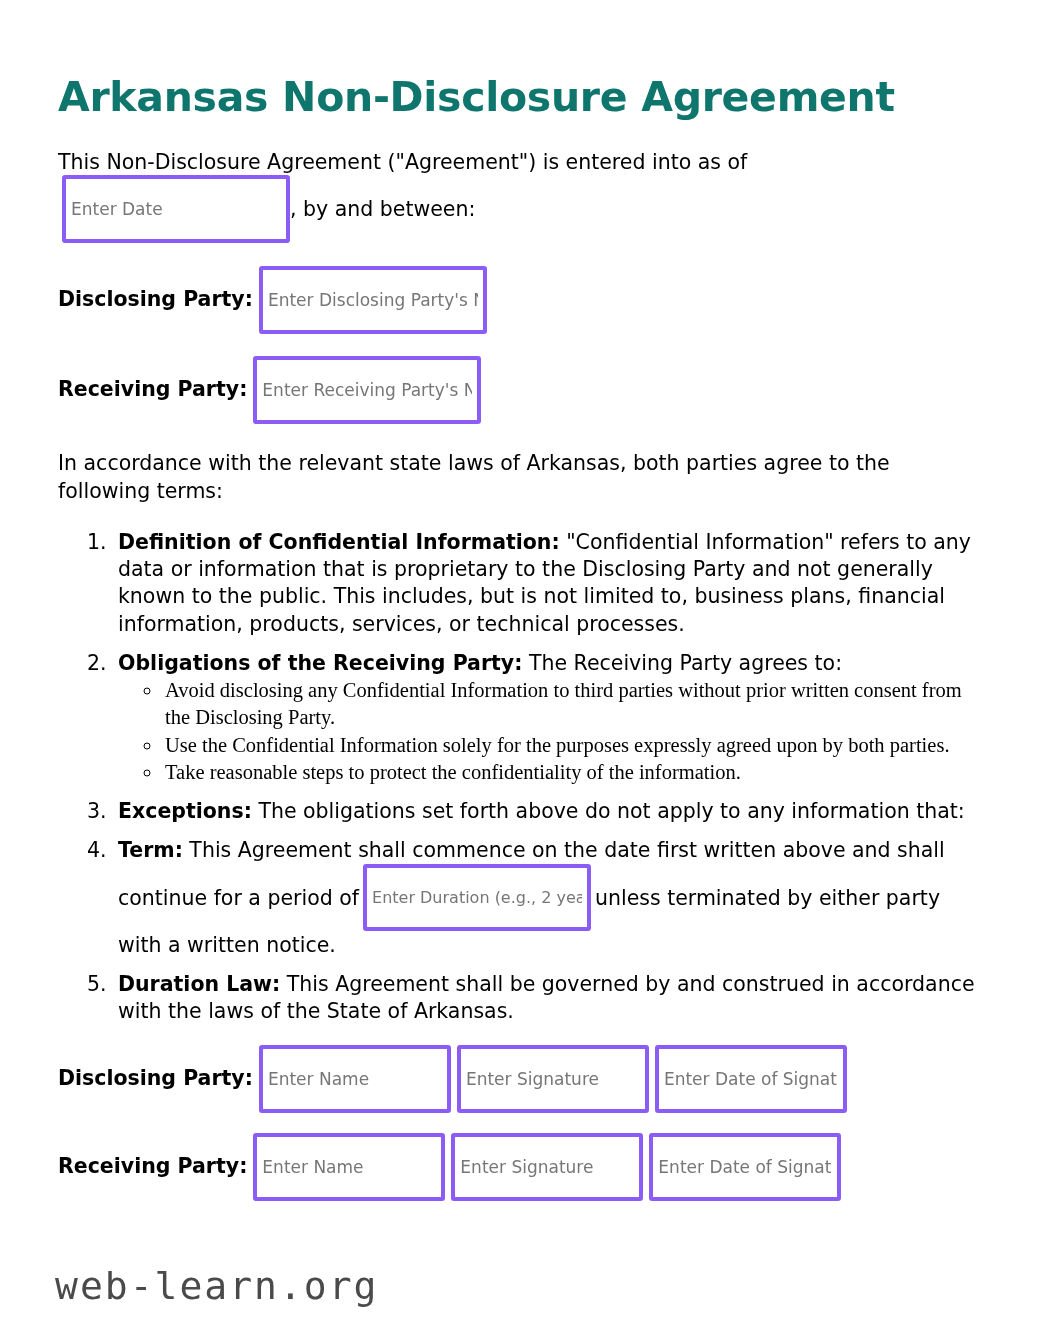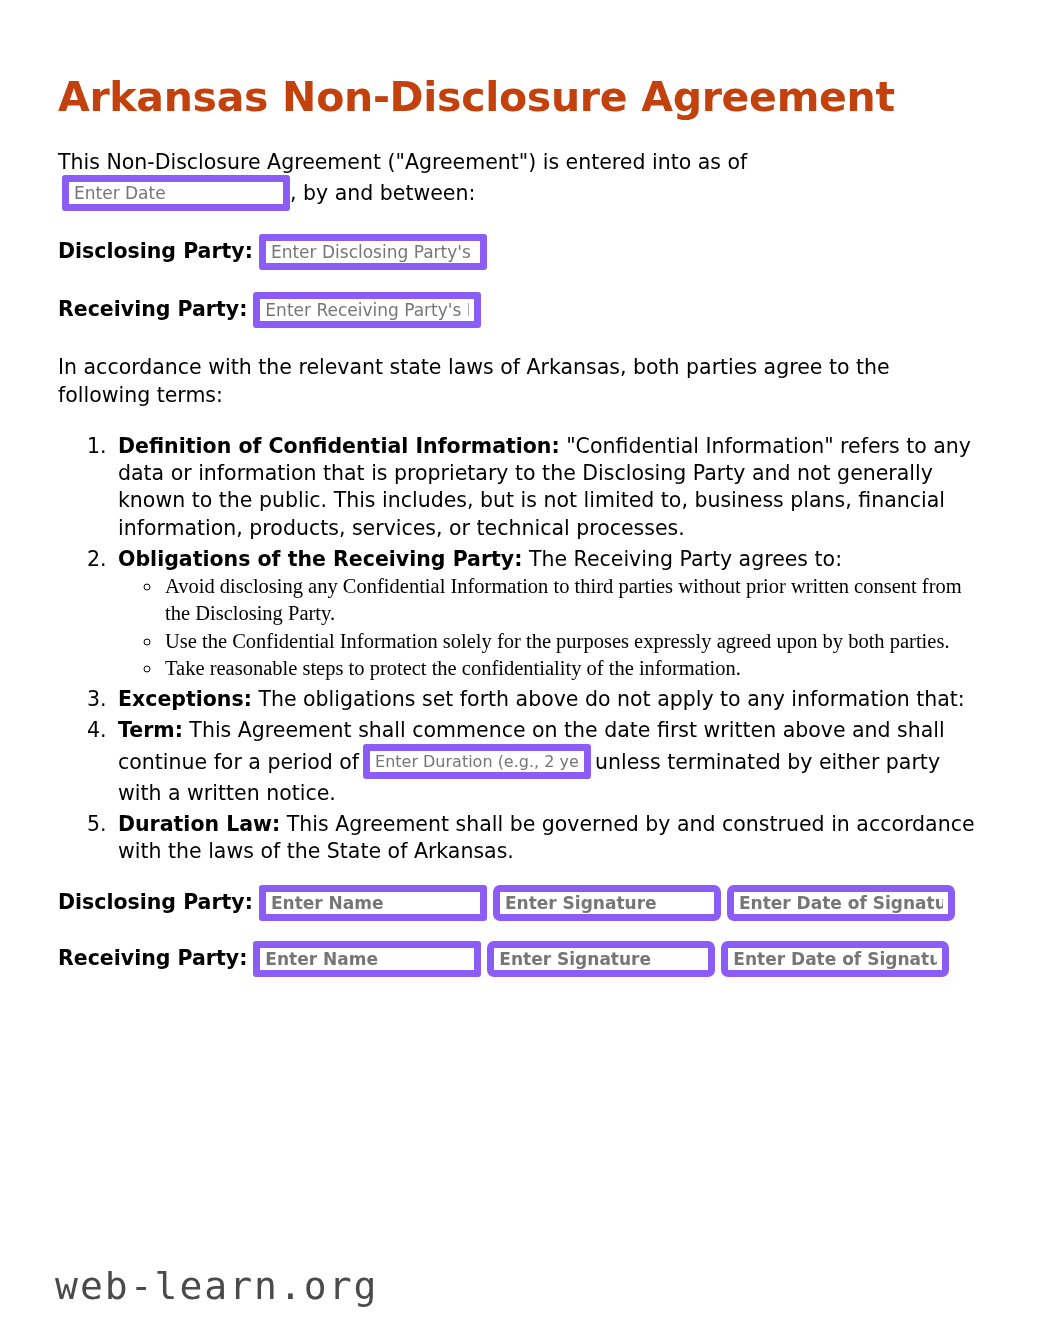--- a/index.html
+++ b/index.html
@@ -23,21 +23,21 @@
     box-sizing: border-box;
     padding: 58px 58px 0 58px;
   }
   h1.doc-title {
     font-family: "DejaVu Sans", "Liberation Sans", sans-serif;
     font-size: 41px;
     font-weight: bold;
     letter-spacing: -0.3px;
     margin: 16px 0 0 0;
     line-height: 1.15;
-    color: #c2410c;
+    color: #0f766e;
   }
   p.para {
     font-size: 20.5px;
     line-height: 1.33;
     margin: 28px 0 0 0;
     color: #000;
   }
   p.para.tight { margin-top: 26px; }
 
   .party-row {
@@ -49,65 +49,65 @@
   .party-row .lbl {
     font-weight: bold;
     font-size: 20.5px;
   }
 
   input.fld {
     font-family: "DejaVu Sans", "Liberation Sans", sans-serif;
     font-size: 17px;
     color: #333;
     background: #ffffff;
-    border: 7px solid #8b5cf6;
+    border: 4px solid #8b5cf6;
     border-radius: 3px;
-    padding: 1px 5px;
+    padding: 20px 5px;
     box-sizing: border-box;
     vertical-align: middle;
     outline: none;
   }
   input.fld::placeholder { color: #767676; opacity: 1; }
 
   input.date-field { width: 228px; margin-left: 4px; position: relative; top: -1px; }
   input.party-field { width: 228px; margin-left: 6px; }
   input.duration-field { width: 228px; font-size: 16px; margin: 0 4px; position: relative; top: -1px; }
-  input.sig-field { width: 228px; font-weight: bold; }
+  input.sig-field { width: 192px; }
 
   ol.terms {
     margin: 24px 0 0 0;
     padding-left: 55px;
     font-size: 20.5px;
     line-height: 1.33;
   }
   ol.terms > li {
     margin: 0 0 0 0;
     padding-left: 5px;
   }
-  ol.terms > li + li { margin-top: 4px; }
+  ol.terms > li + li { margin-top: 12px; }
   ol.terms b { font-weight: bold; }
 
   ul.subterms {
     list-style-type: circle;
     margin: 0;
     padding-left: 45px;
   }
   ul.subterms > li { padding-left: 2px; font-family: Liberation Serif, serif; }
 
   .sign-row {
     margin-top: 20px;
     font-size: 20.5px;
     white-space: nowrap;
     line-height: 1.2;
   }
   .sign-row .lbl {
     font-weight: bold;
     margin-right: 6px;
   }
-  .sign-row input.sig-field + input.sig-field { margin-left: 6px; border-radius: 7px; }
+  .sign-row input.sig-field + input.sig-field { margin-left: 6px; }
 
   .watermark {
     position: absolute;
     left: 34px;
     top: 1264px;
     font-family: "DejaVu Sans Mono", "Liberation Mono", monospace;
     font-size: 38px;
     letter-spacing: 2px;
     color: #4a4a4a;
     white-space: nowrap;

